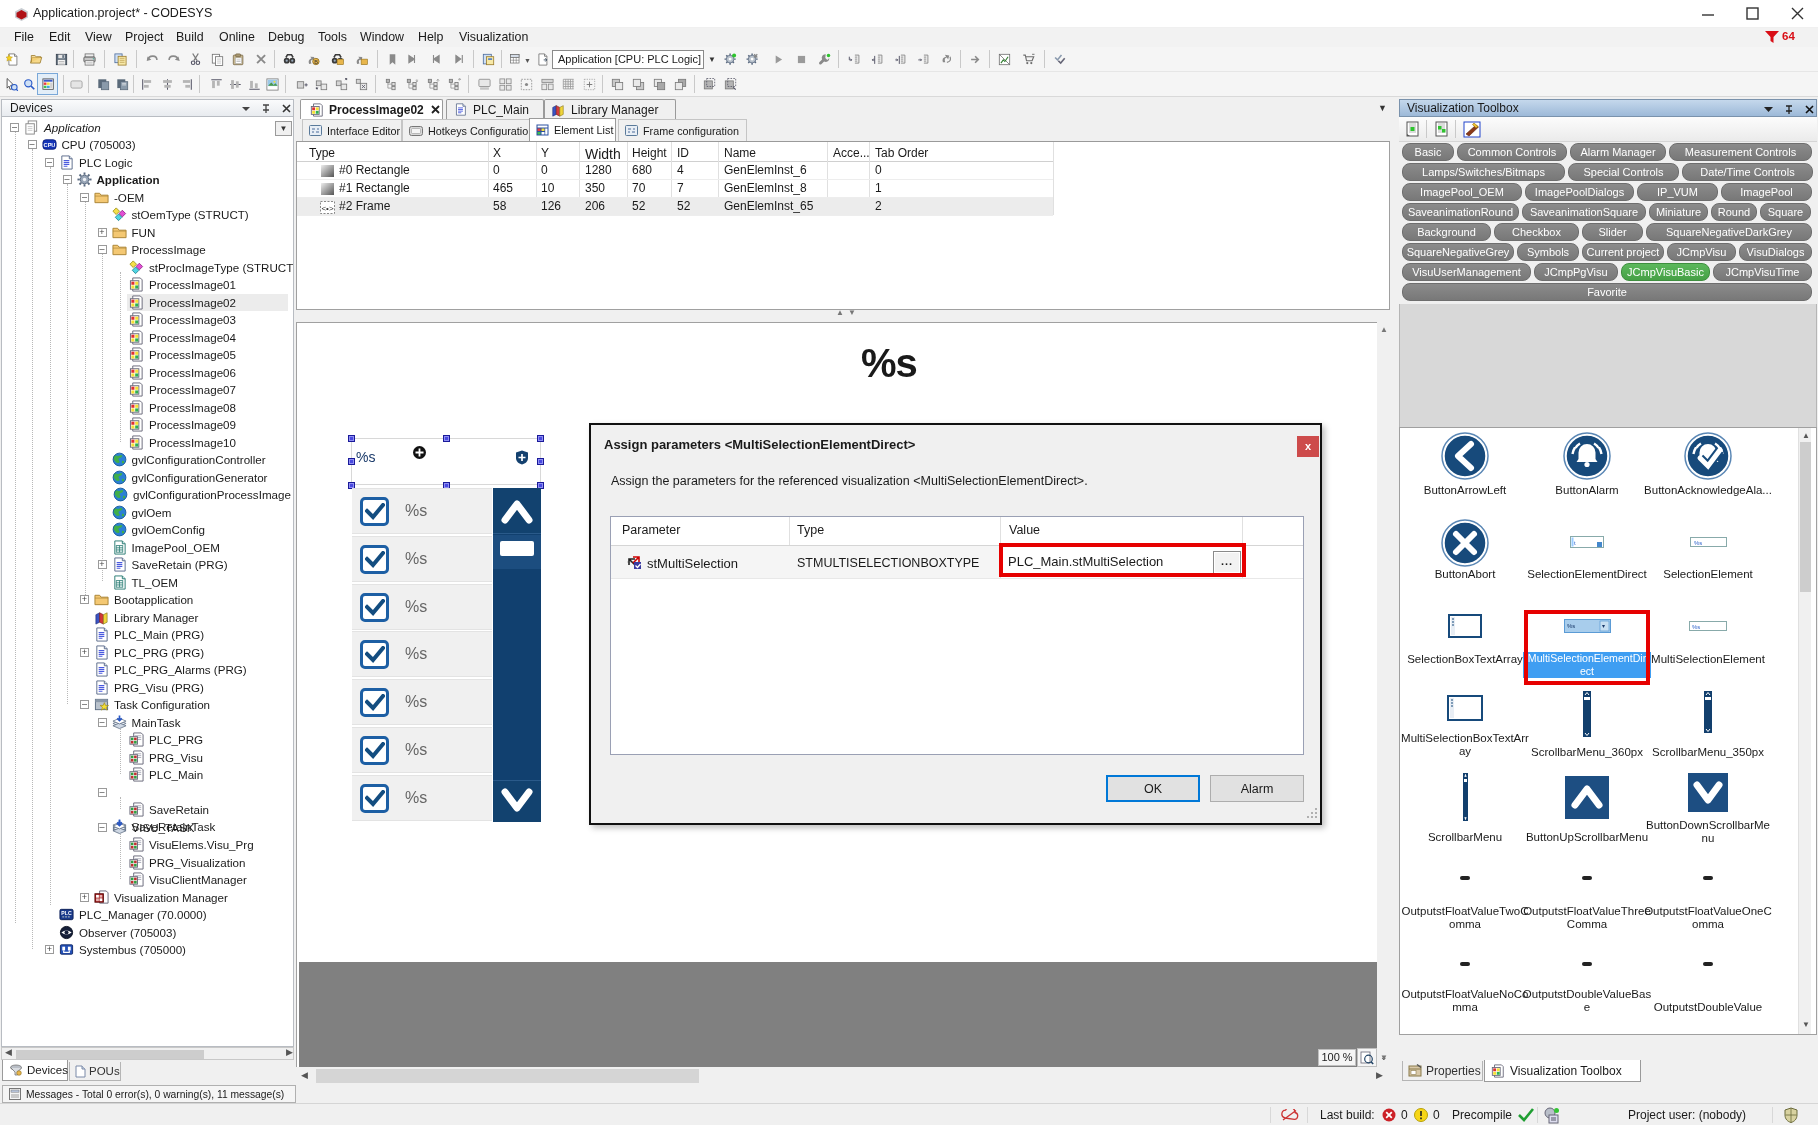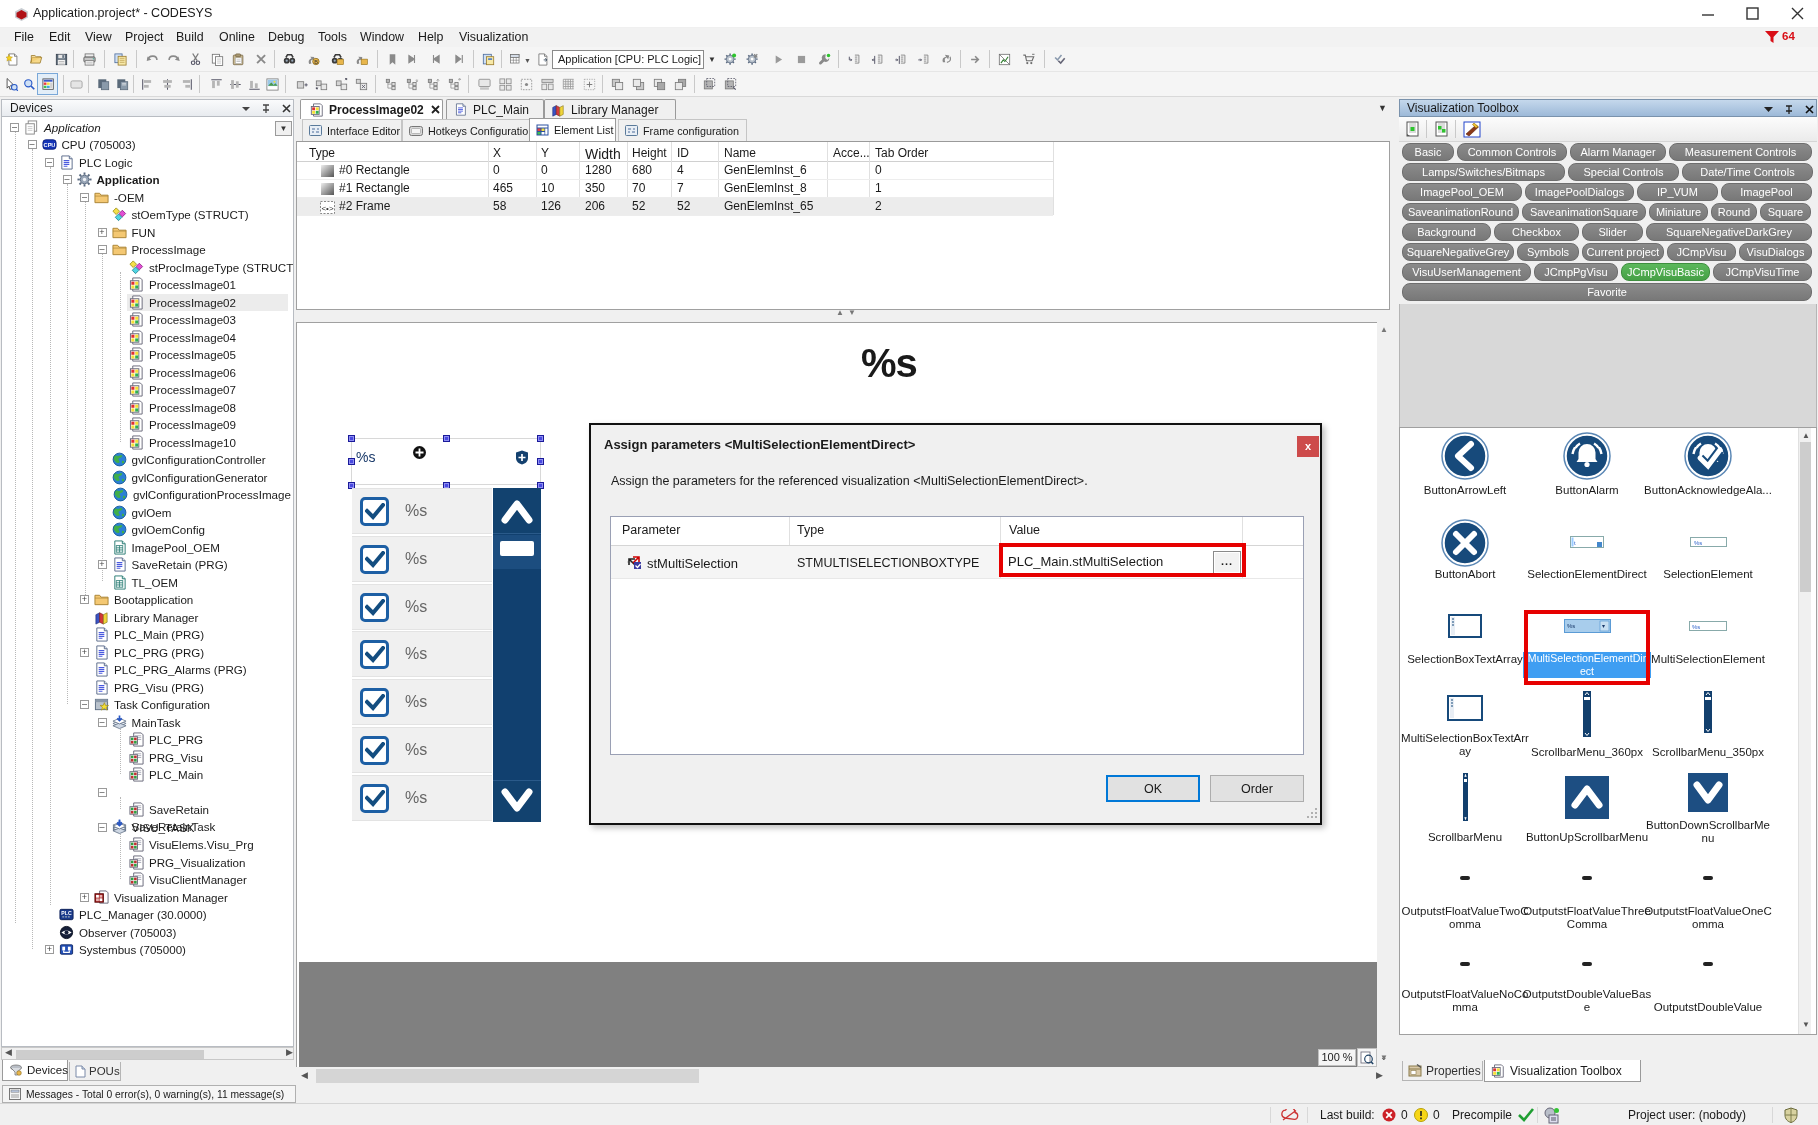--- a/index.html
+++ b/index.html
@@ -857,21 +857,21 @@
         <svg width="15" height="15" viewBox="0 0 16 16">
           <use href="#s-vmgr"></use>
         </svg>
         <span class="lbl" style="">Visualization Manager</span>
       </div>
   <div class="exp" style="left:78.0px;top:775.5px">+</div>
   <div class="tr" style="left:57.0px;top:789.0px">
         <svg width="15" height="15" viewBox="0 0 16 16">
           <use href="#s-plcm"></use>
         </svg>
-        <span class="lbl" style="">PLC_Manager (30.0000)</span>
+        <span class="lbl" style="">PLC_Manager (70.0000)</span>
       </div>
   <div class="tr" style="left:57.0px;top:806.5px">
         <svg width="15" height="15" viewBox="0 0 16 16">
           <use href="#s-obs"></use>
         </svg>
         <span class="lbl" style="">Observer (705003)</span>
       </div>
   <div class="tr" style="left:57.0px;top:824.0px">
         <svg width="15" height="15" viewBox="0 0 16 16">
           <use href="#s-sysb"></use>
@@ -1213,21 +1213,21 @@
           <rect x="9" y="9" width="7" height="7" fill="#3a3aa0"></rect>
           <path d="M10.5 12.5 l2 2 l3 -3.5" stroke="#fff" stroke-width="1.3" fill="none"></path>
         </svg>
       <div class="abs nw" style="left:36px;top:39px;font-size:13px">stMultiSelection</div>
       <div class="abs nw" style="left:186px;top:39px;font-size:12.5px">STMULTISELECTIONBOXTYPE</div>
       <div class="abs nw" style="left:397px;top:37px;font-size:13px">PLC_Main.stMultiSelection</div>
       <div class="abs" style="left:602px;top:34px;width:28px;height:23px;background:#f2f2f2;border:1px solid #8a8a8a;box-shadow:inset 0 0 0 1px #fff;font-size:11px;font-weight:bold;text-align:center;line-height:19px;letter-spacing:1px">...</div>
       <div class="abs" style="left:388px;top:26px;width:247px;height:34px;border:4px solid #e60000"></div>
     </div>
     <div class="abs" style="left:515px;top:350px;width:94px;height:27px;background:#e1e1e1;border:2px solid #0078d7;font-size:12.5px;display:flex;align-items:center;justify-content:center">OK</div>
-    <div class="abs" style="left:619px;top:350px;width:94px;height:27px;background:#e1e1e1;border:1px solid #adadad;font-size:12.5px;display:flex;align-items:center;justify-content:center">Order</div>
+    <div class="abs" style="left:619px;top:350px;width:94px;height:27px;background:#e1e1e1;border:1px solid #adadad;font-size:12.5px;display:flex;align-items:center;justify-content:center">Alarm</div>
     <svg class="abs" style="left:715px;top:383px" width="12" height="12" viewBox="0 0 12 12" fill="#b0b0b0">
         <rect x="9" y="0" width="2" height="2"></rect>
         <rect x="9" y="4" width="2" height="2"></rect>
         <rect x="9" y="8" width="2" height="2"></rect>
         <rect x="5" y="4" width="2" height="2"></rect>
         <rect x="5" y="8" width="2" height="2"></rect>
         <rect x="1" y="8" width="2" height="2"></rect>
       </svg>
   </div>
 </div>

